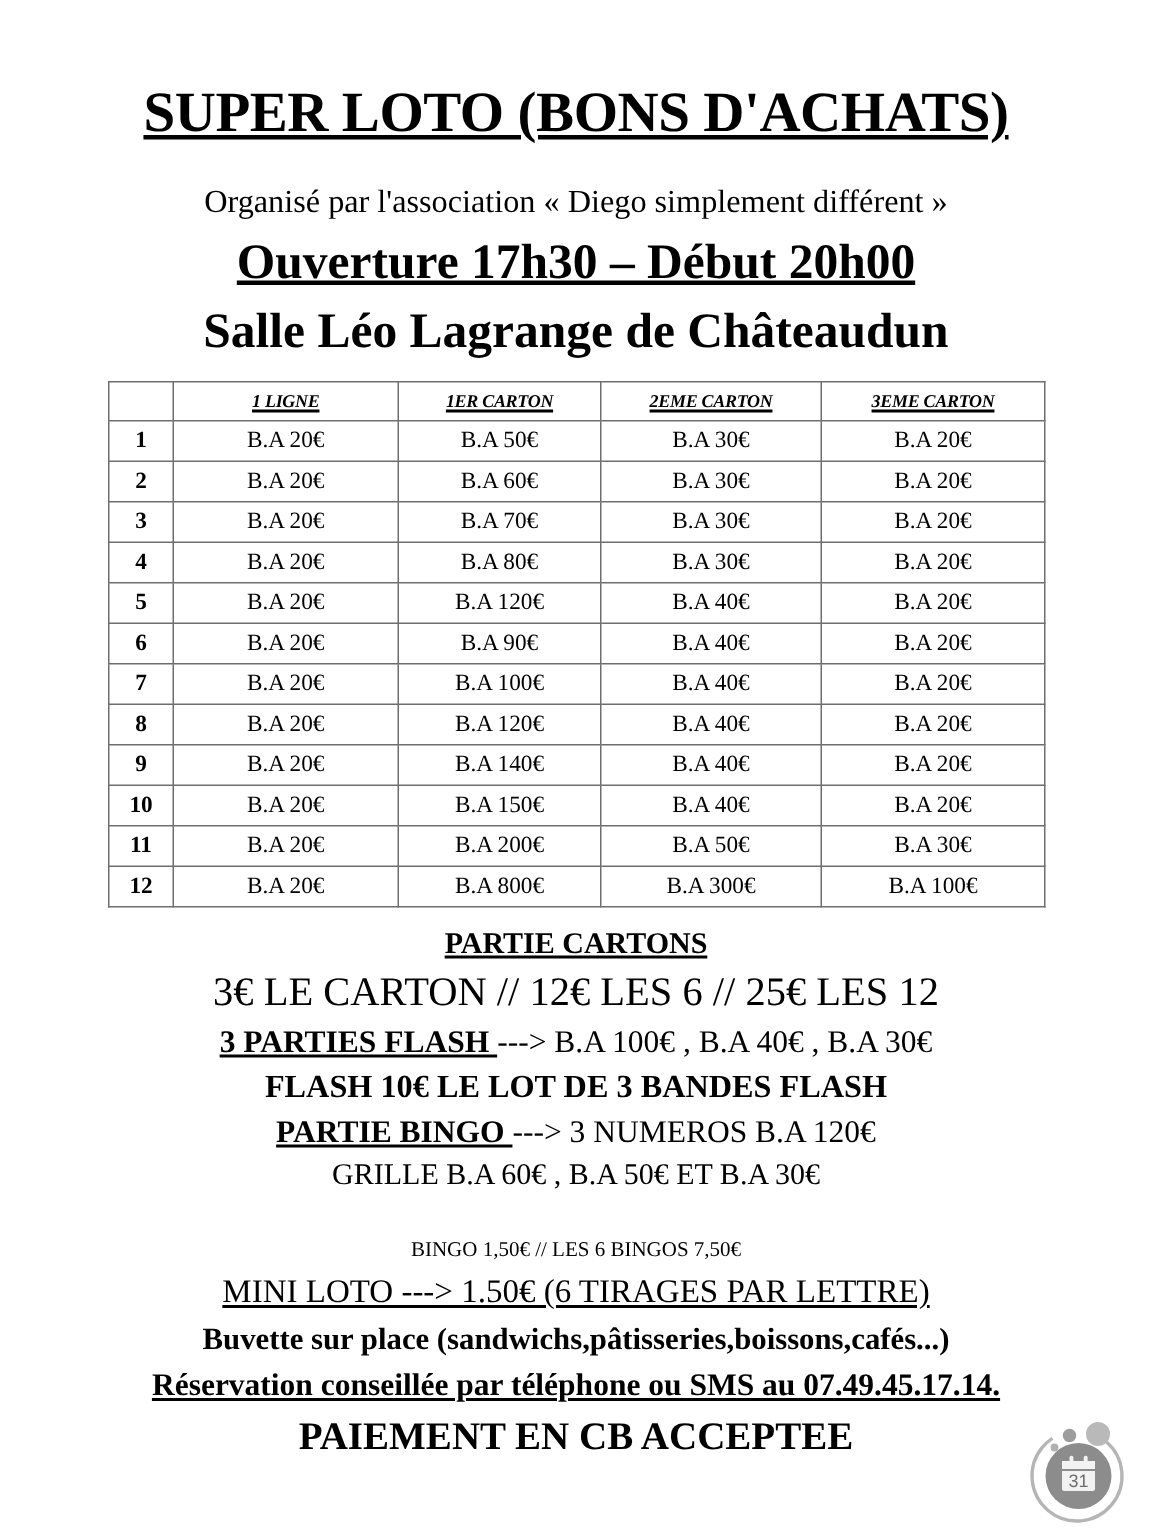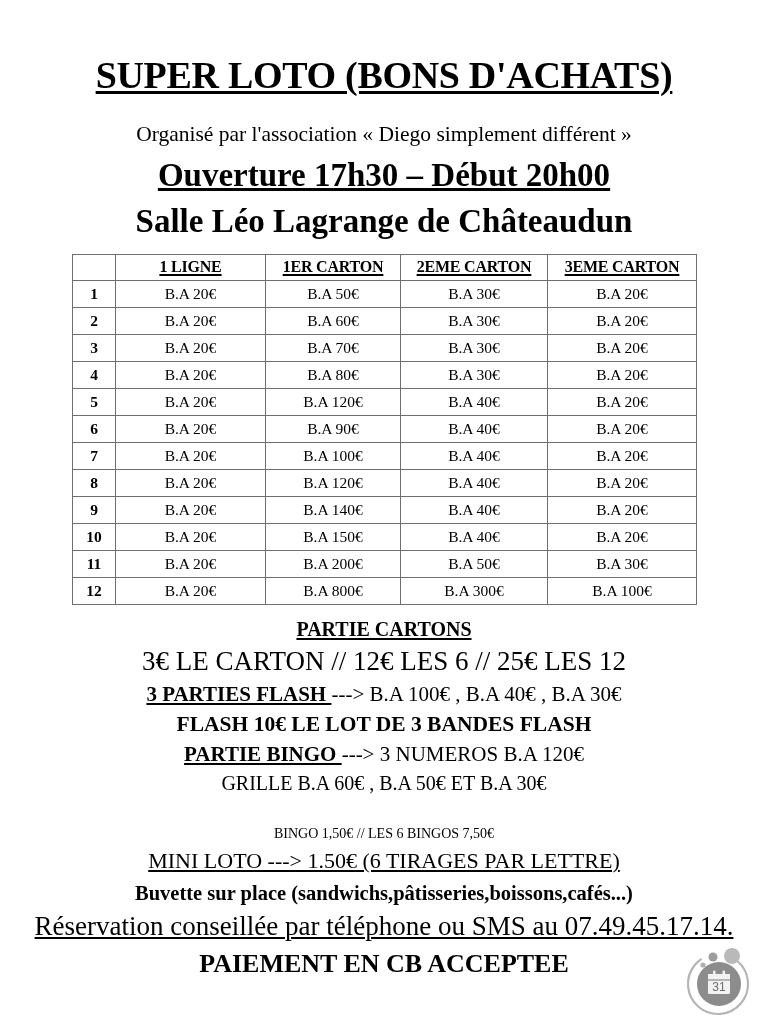--- a/index.html
+++ b/index.html
@@ -105,23 +105,24 @@
     padding: 0;
     height: 26px;
     text-align: center;
     vertical-align: middle;
     font-size: 15.5px;
     font-weight: normal;
     line-height: 1;
   }
   table.prizes thead th {
     height: 25px;
-    font-size: 16px;
+    font-size: 12px;
     font-weight: bold;
     letter-spacing: -0.2px;
+    font-style: italic;
   }
   table.prizes thead th.hl span {
     text-decoration: underline;
     text-decoration-thickness: 1.6px;
     text-underline-offset: 2px;
   }
   table.prizes tbody td.num {
     font-weight: bold;
     font-size: 15.5px;
   }
@@ -198,22 +199,22 @@
     text-underline-offset: 2px;
   }
   .t-buvette {
     font-size: 20.5px;
     font-weight: bold;
     line-height: 1.0;
     padding-top: 11px;
     white-space: nowrap;
   }
   .t-reserv {
-    font-size: 27px;
-    font-weight: normal;
+    font-size: 21px;
+    font-weight: bold;
     line-height: 1.0;
     padding-top: 9px;
     white-space: nowrap;
   }
   .t-reserv span.u {
     text-decoration: underline;
     text-decoration-thickness: 1.6px;
     text-underline-offset: 2px;
   }
   .t-note {

